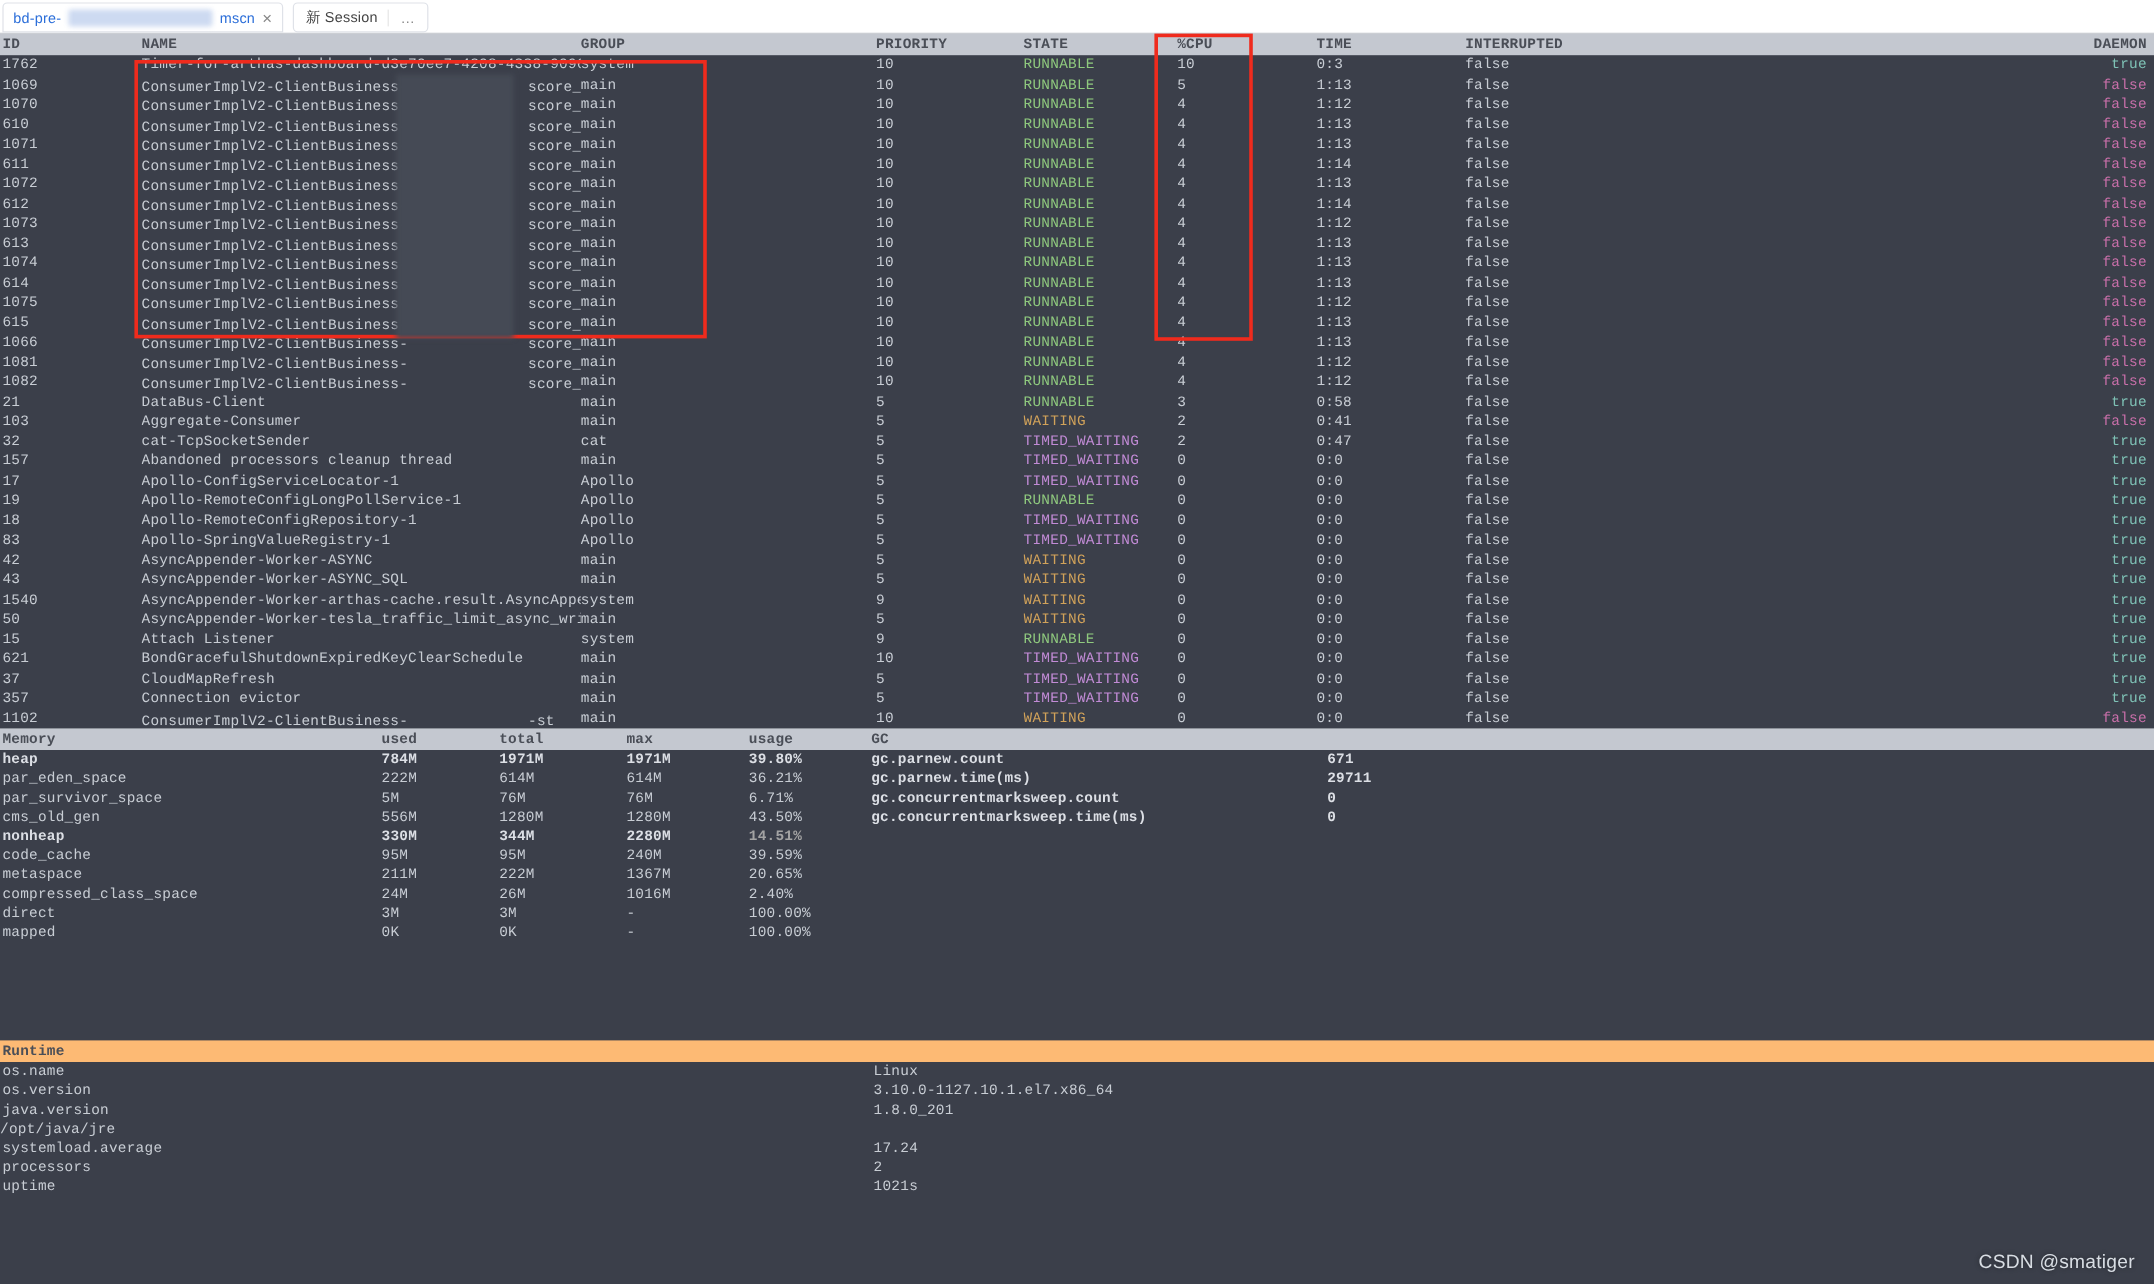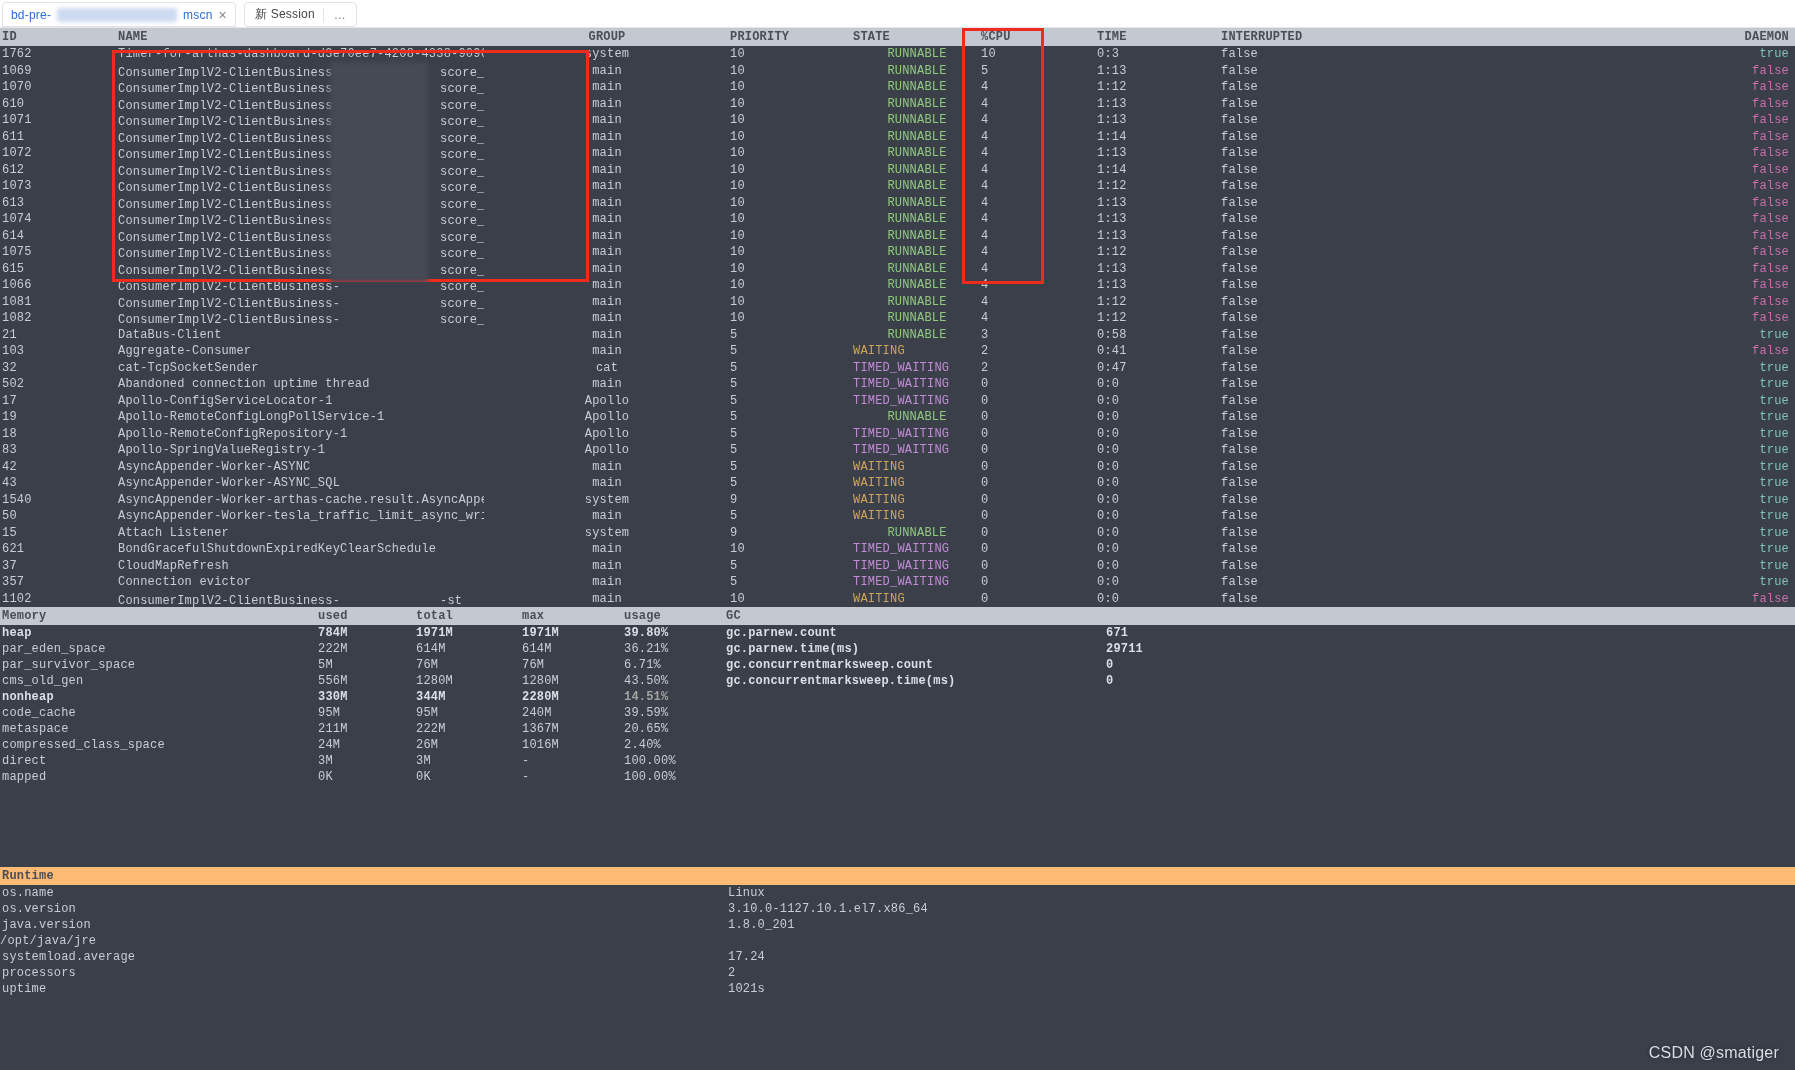--- a/index.html
+++ b/index.html
@@ -20,30 +20,30 @@
   .tabblur { display: inline-block; width: 120px; height: 14px; background: #cddaf1; border-radius: 2px; filter: blur(2px); }
   .close-x { color: #888; font-size: 14px; margin-left: 6px; cursor: pointer; }
   .newsession { display:flex; align-items:center; gap:8px; height:25px; padding:0 10px; border:1px solid #dfe2e8; border-radius:4px; background:#fff; color:#444; font-size:12px; cursor:pointer; }
   .newsession .bars { color:#888; padding-left:10px; border-left:1px solid #e5e5e5; }
 
   
   .section-header { background: #c4c8d0; color: #4a4e57; font-weight: bold; height: 18px; display: flex; align-items: center; }
   .section-header span, .row span { white-space: nowrap; overflow: hidden; }
   .col-id   { width: 118px; padding-left: 2px; }
   .col-name { width: 366px; }
-  .col-group{ width: 246px; text-align: center; }
+  .col-group{ width: 246px; }
   .col-pri  { width: 123px; }
   .col-state{ width: 128px; }
   .col-cpu  { width: 116px; text-align: left; }
   .col-time { width: 124px; }
   .col-int  { width: 120px; }
   .col-daemon{ flex: 1; text-align: right; padding-right: 6px; }
 
   .threads .row { height: 16.5px; display: flex; align-items: center; }
-  .state-run  { color: #8fc97e; text-align: center; }
+  .state-run  { color: #8fc97e; }
   .state-wait { color: #d1a25a; }
   .state-tw   { color: #c28bd6; }
   .d-true     { color: #7fc2b6; }
   .d-false    { color: #c86fa9; }
 
   
   .redbox  { position:absolute; border: 3px solid #ef2b1d; pointer-events:none; }
   .redbox1 { top: 50px; left: 112px; width: 477px; height: 232px; }
   .redbox2 { top: 28px; left: 962px; width:  82px; height: 256px; }
 
@@ -319,22 +319,22 @@
       <span class="col-name"><span>cat-TcpSocketSender</span></span>
       <span class="col-group">cat</span>
       <span class="col-pri">5</span>
       <span class="col-state state-tw">TIMED_WAITING</span>
       <span class="col-cpu">2</span>
       <span class="col-time">0:47</span>
       <span class="col-int">false</span>
       <span class="col-daemon d-true">true</span>
     </div>
     <div class="row">
-      <span class="col-id">502</span>
-      <span class="col-name"><span>Abandoned connection uptime thread</span></span>
+      <span class="col-id">157</span>
+      <span class="col-name"><span>Abandoned processors cleanup thread</span></span>
       <span class="col-group">main</span>
       <span class="col-pri">5</span>
       <span class="col-state state-tw">TIMED_WAITING</span>
       <span class="col-cpu">0</span>
       <span class="col-time">0:0</span>
       <span class="col-int">false</span>
       <span class="col-daemon d-true">true</span>
     </div>
     <div class="row">
       <span class="col-id">17</span>

